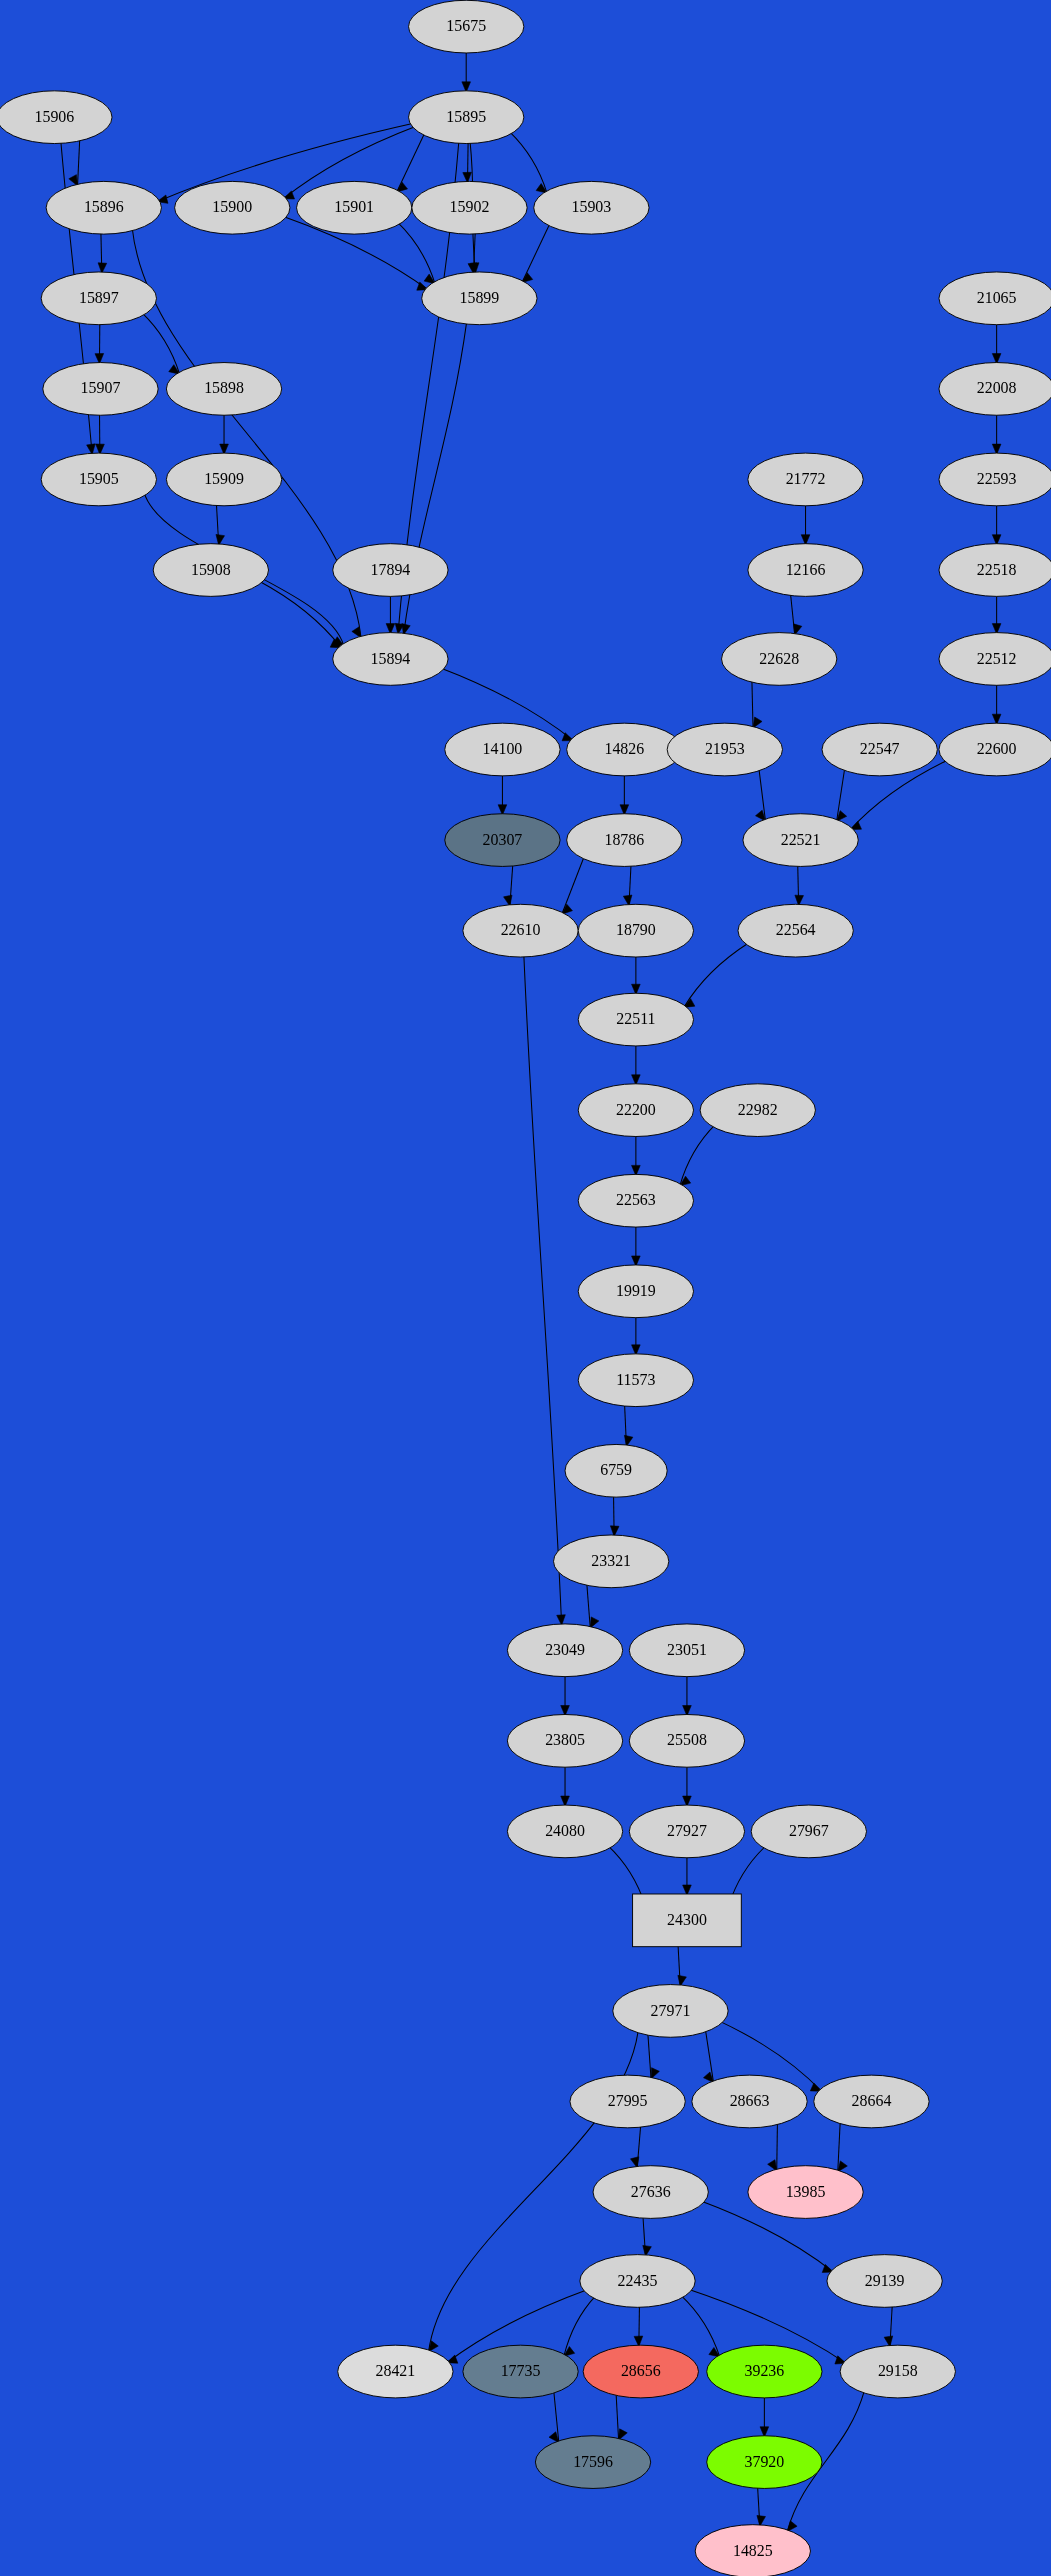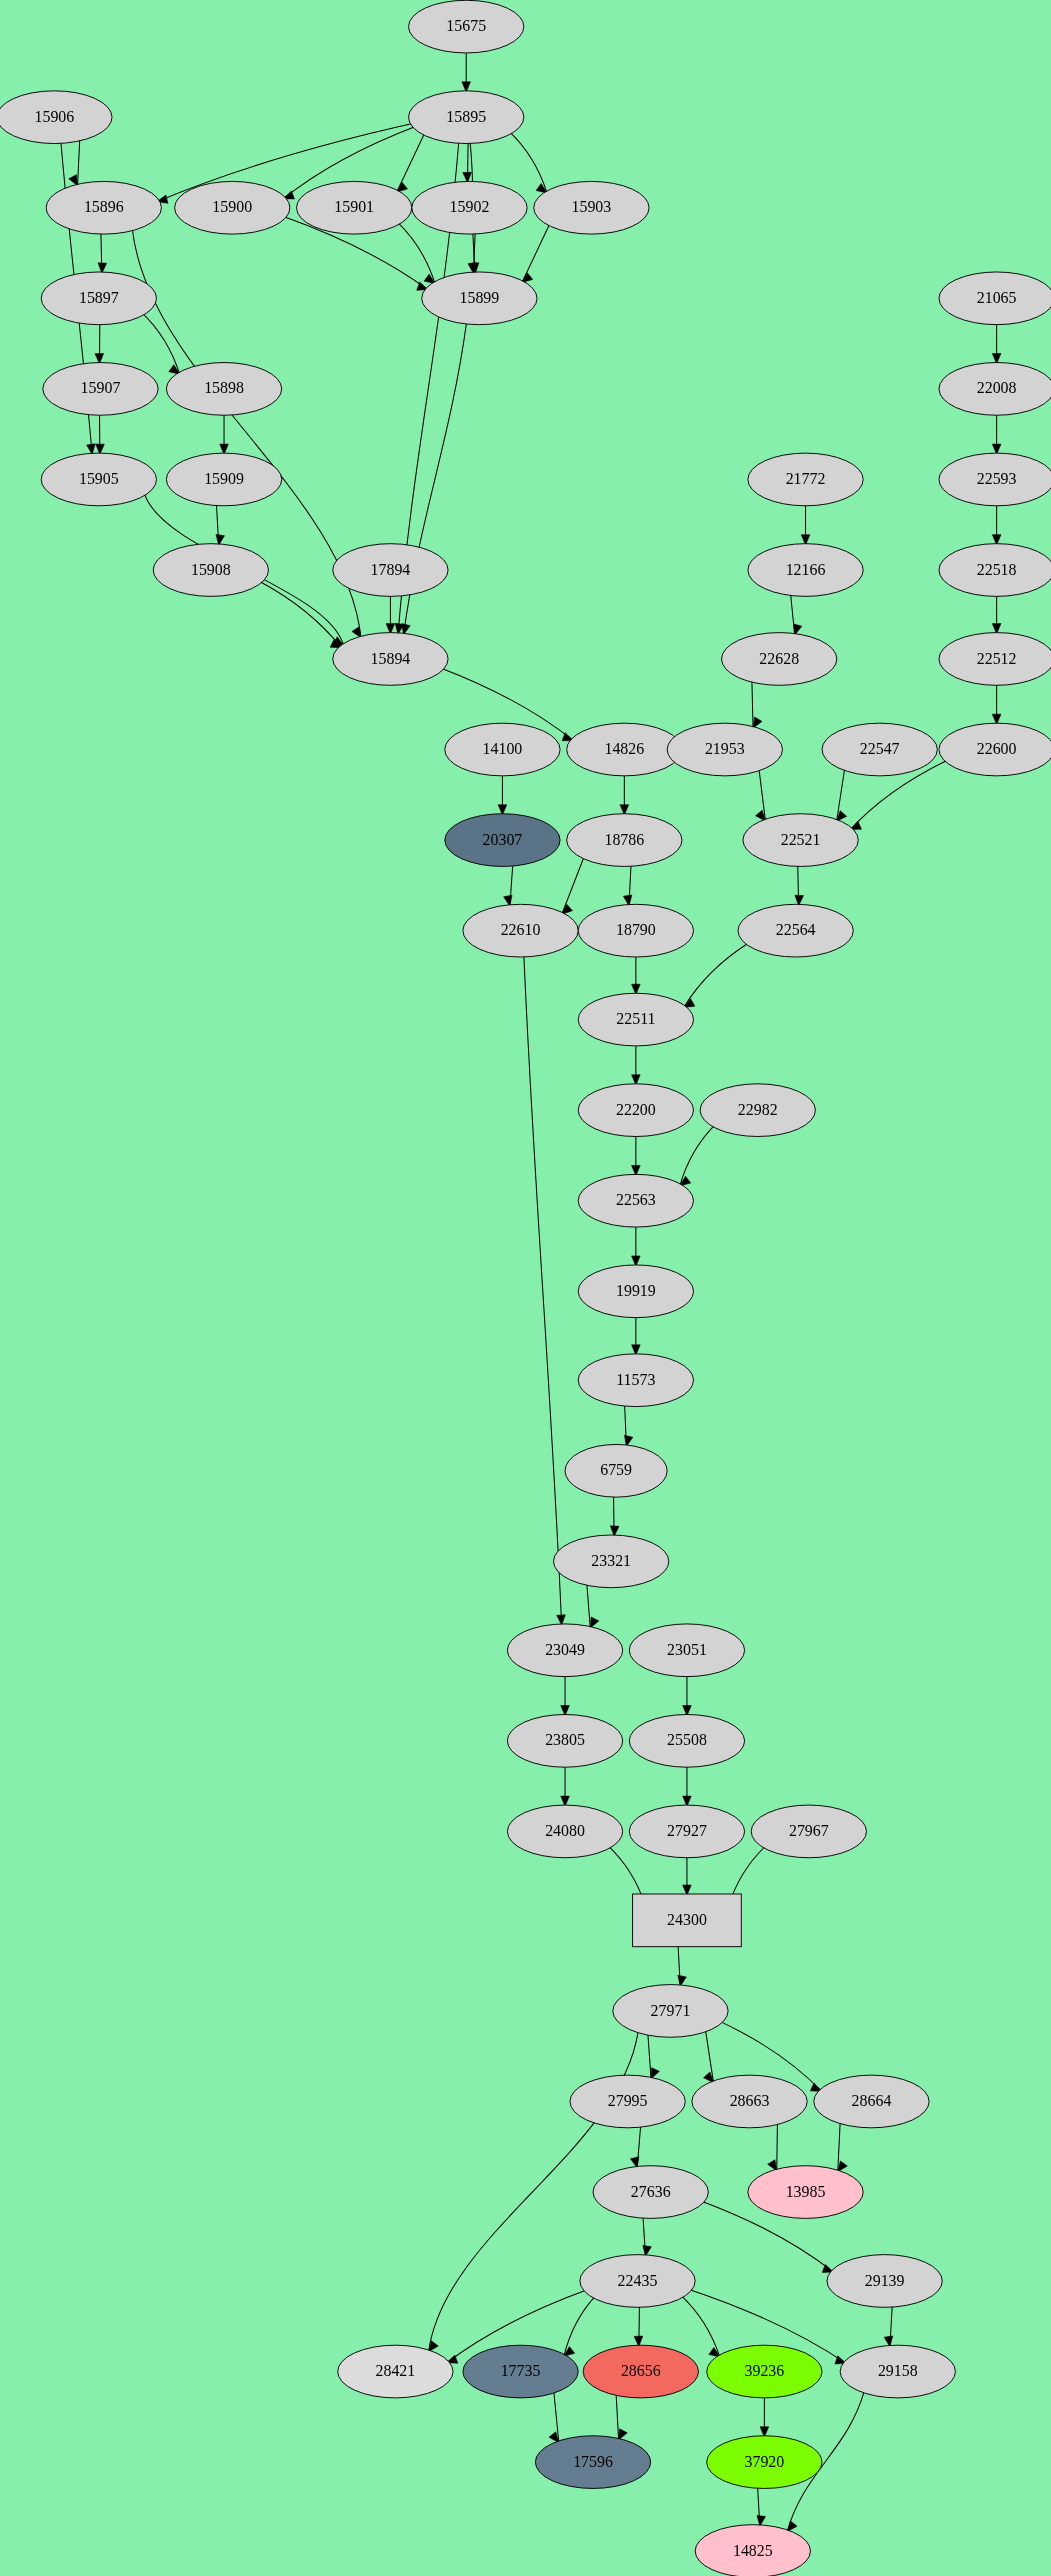--- a/index.html
+++ b/index.html
@@ -4,21 +4,21 @@
 <style>
   html, body {
     margin: 0;
     padding: 0;
     background: #ffffff;
   }
   #graph-root {
     position: relative;
     width: 1051px;
     height: 2576px;
-    background: #86efac;
+    background: #1d4ed8;
     font-family: "Liberation Serif", "DejaVu Serif", serif;
   }
   svg#graph-svg {
     display: block;
     width: 1051px;
     height: 2576px;
   }
   .node-shape {
     stroke: #000000;
     stroke-width: 1px;

